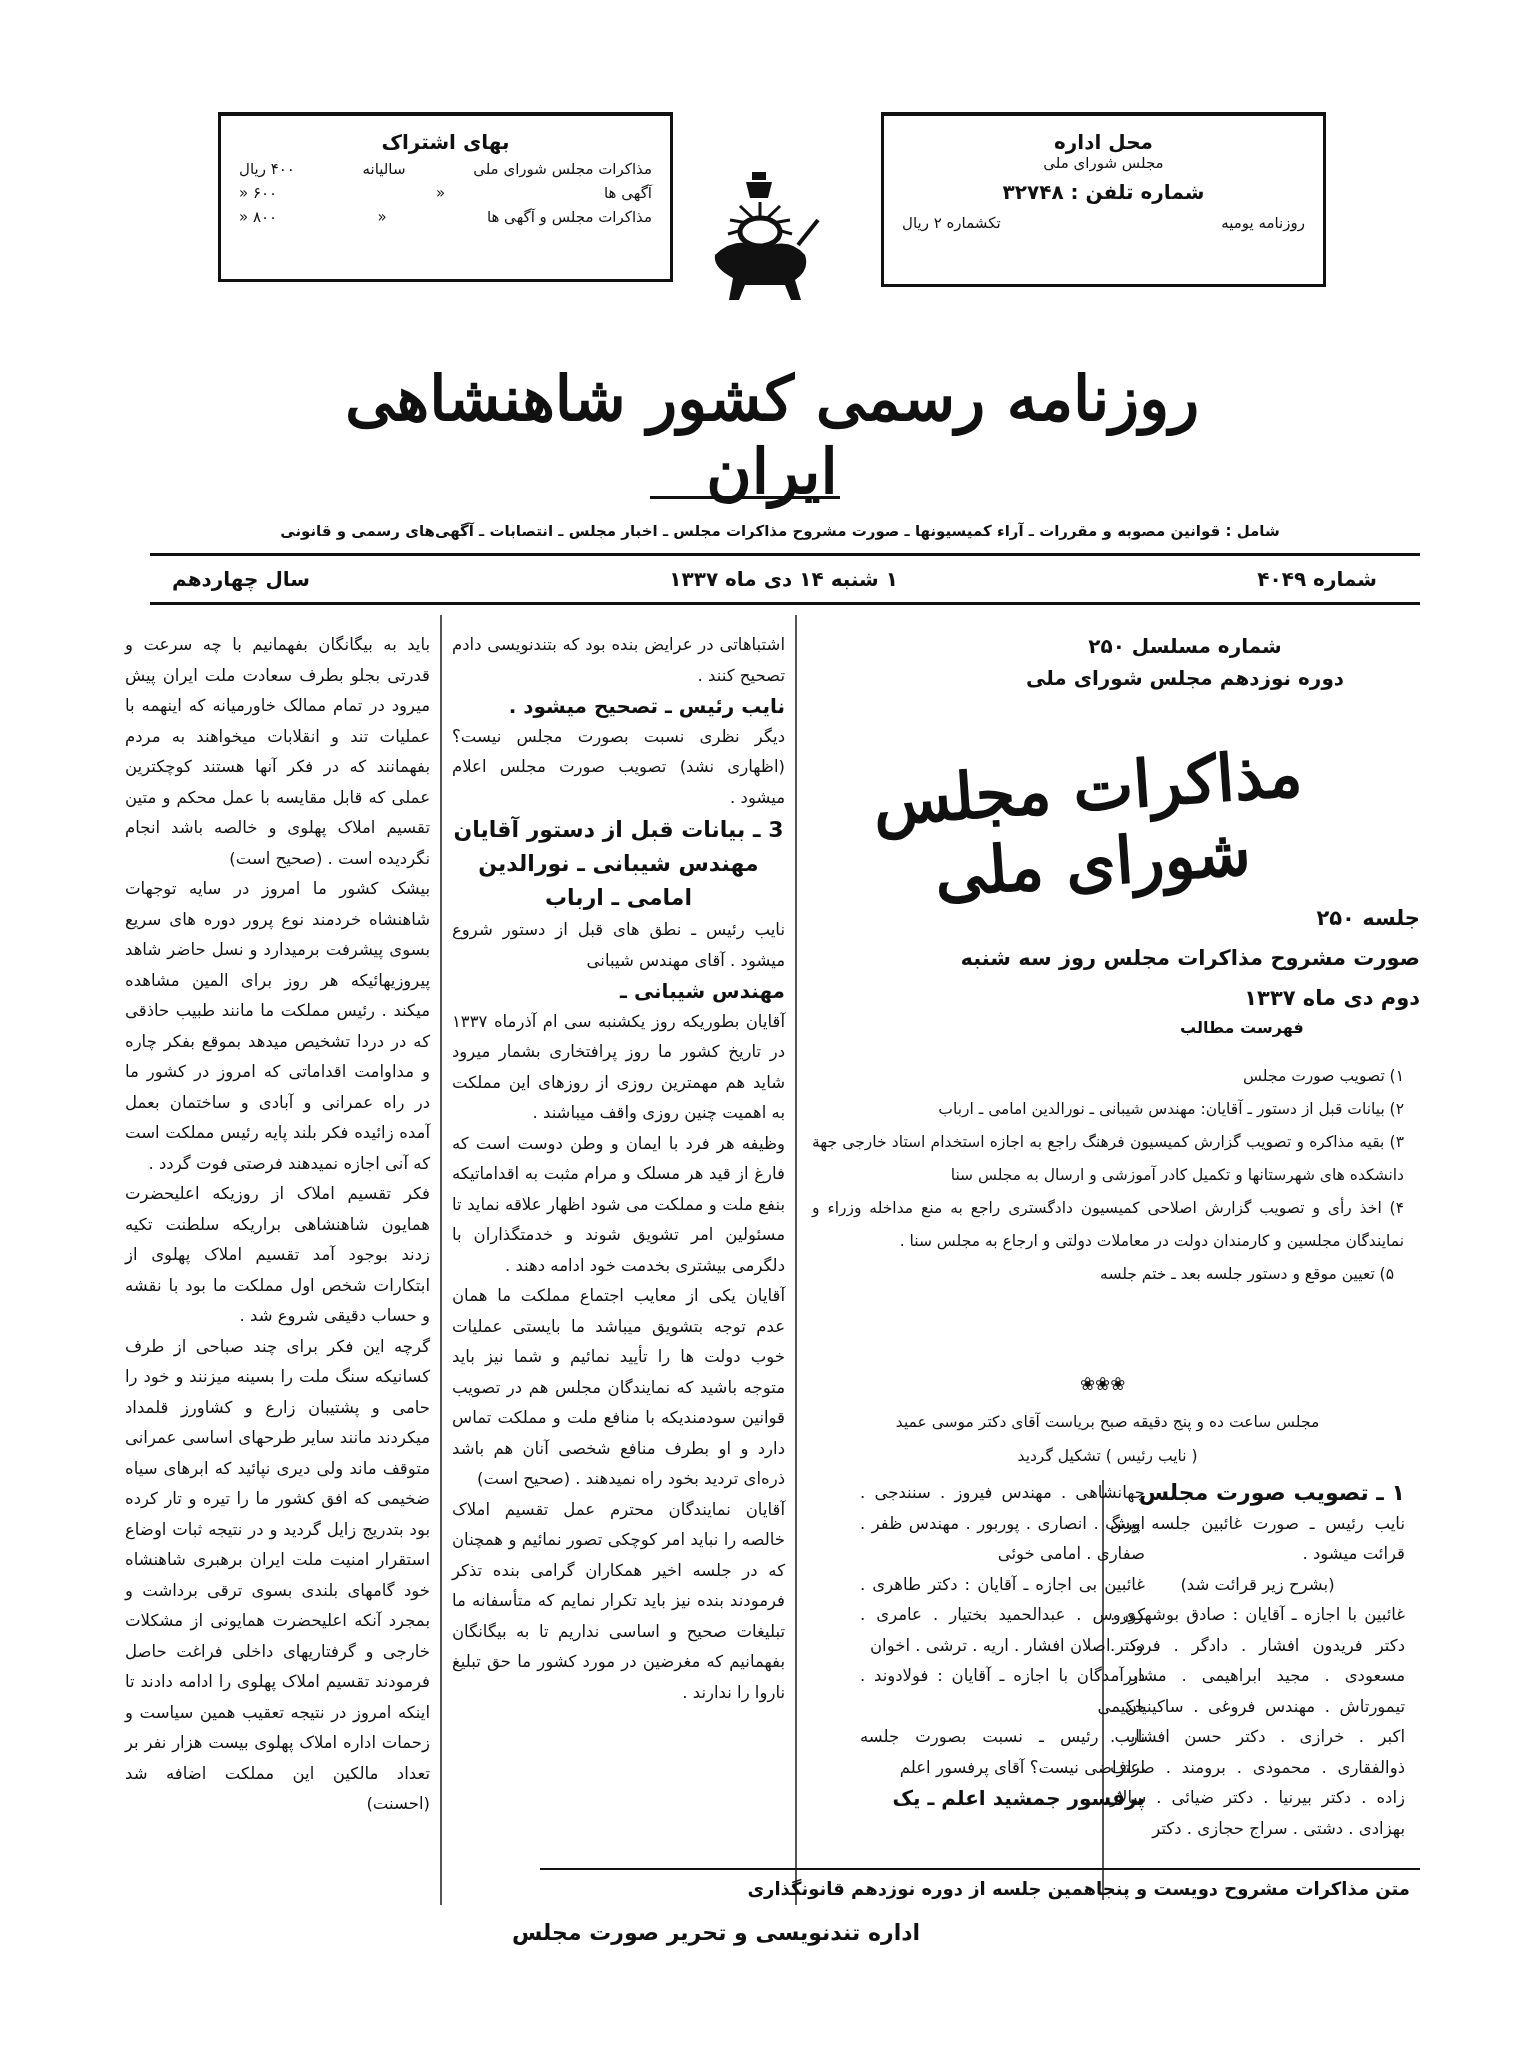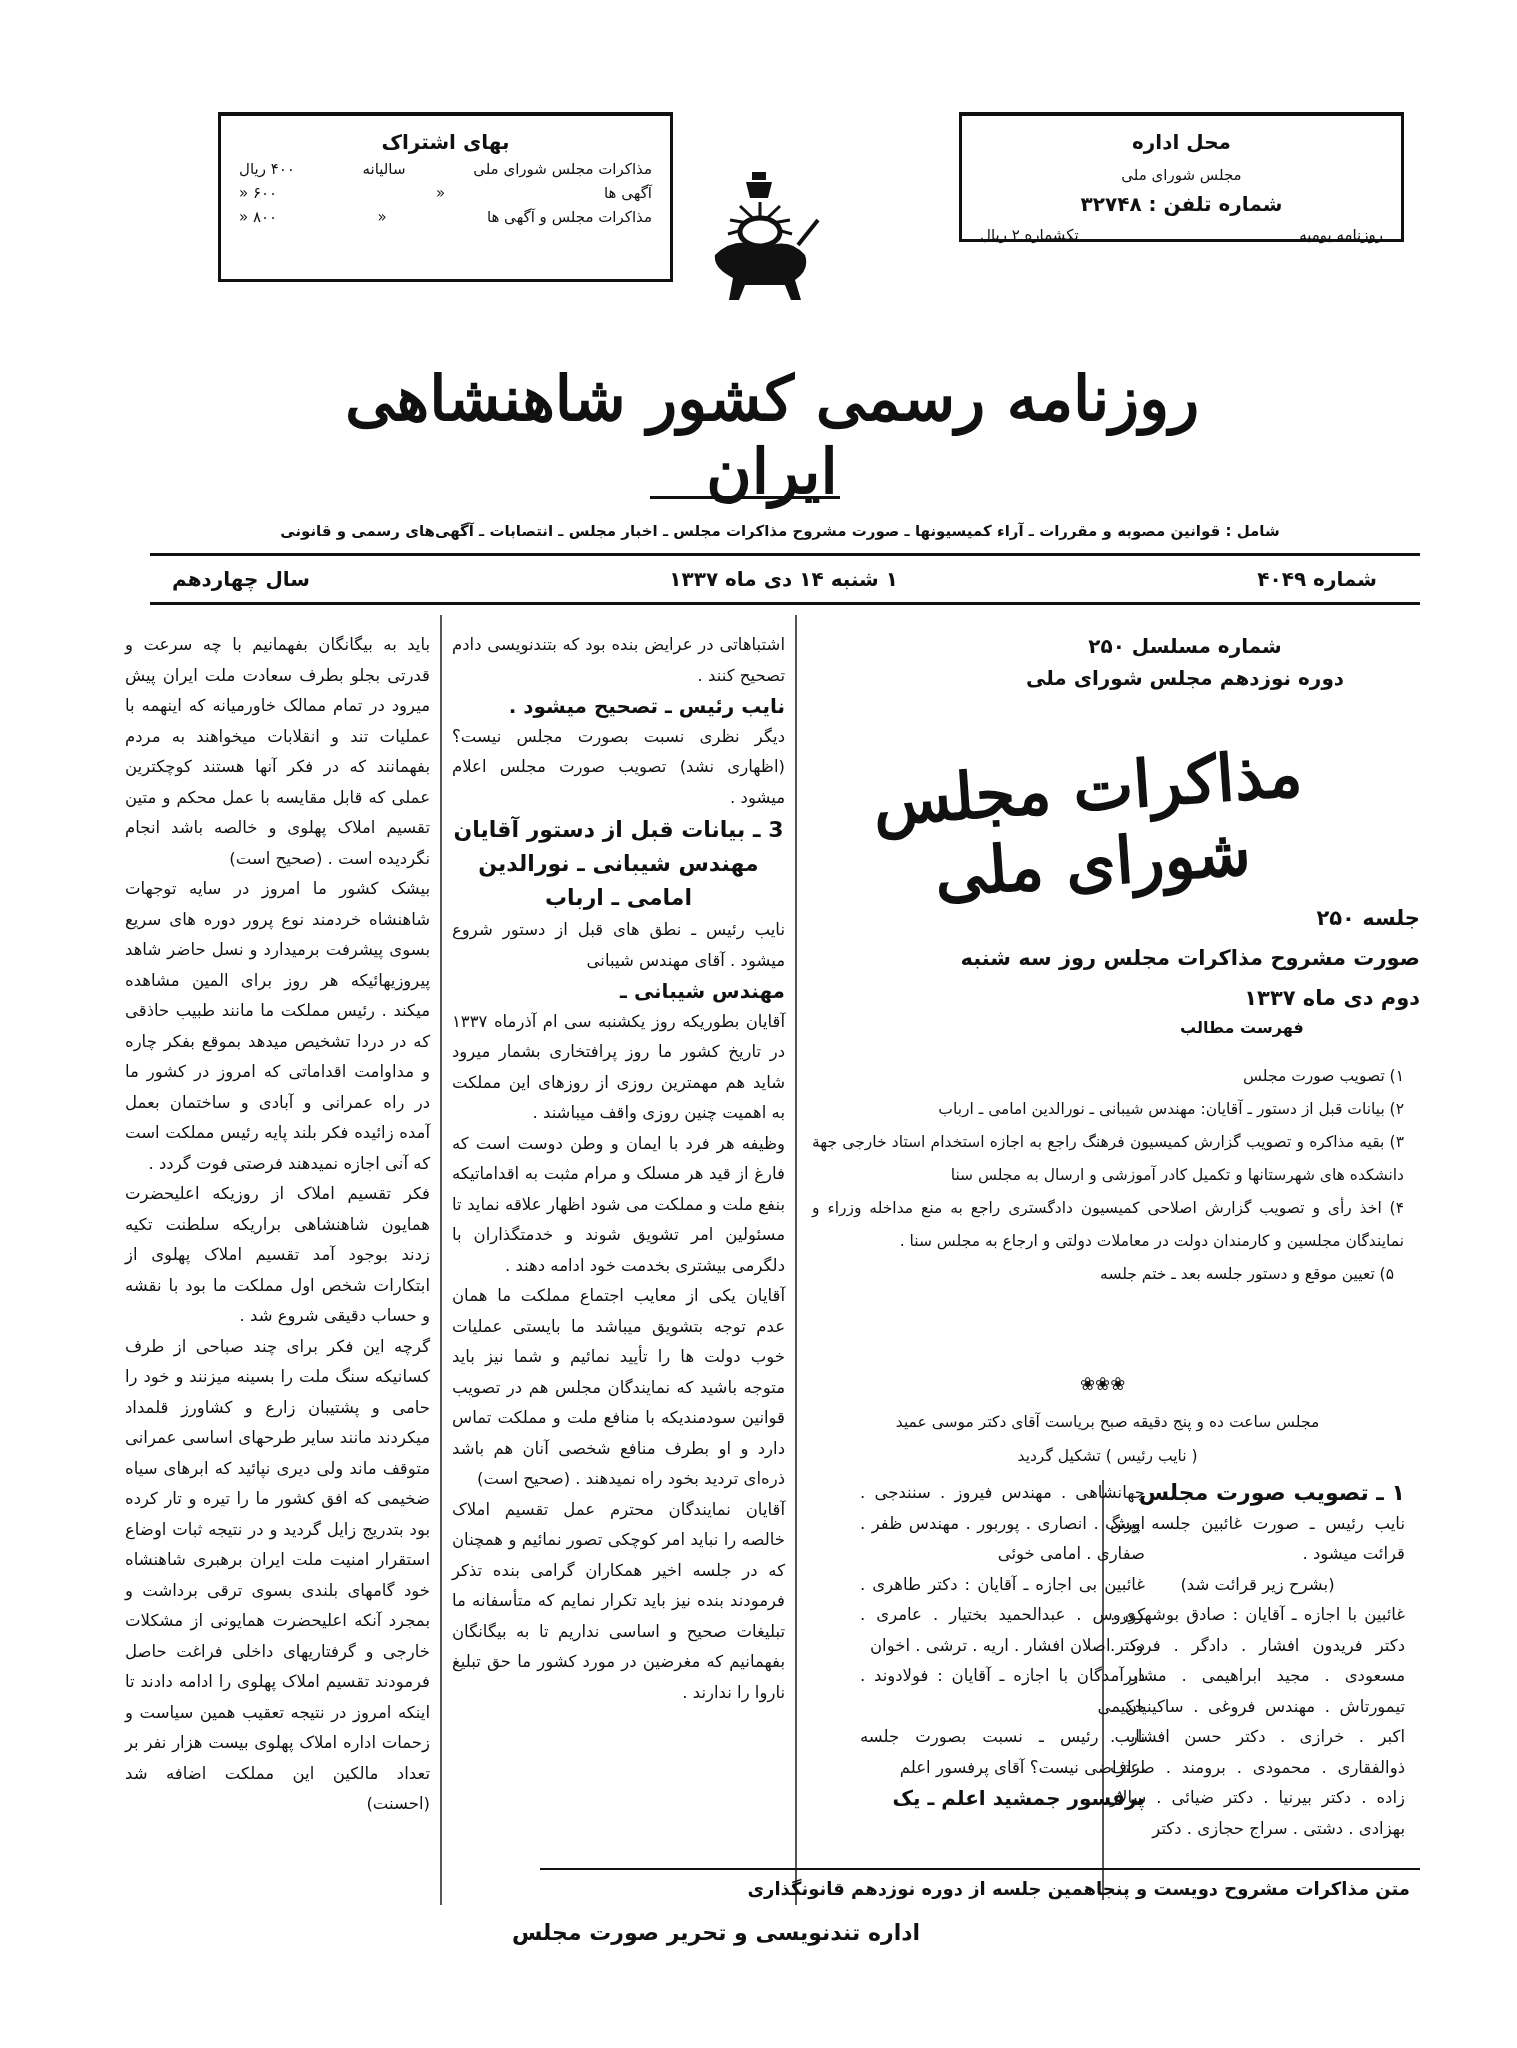--- a/index.html
+++ b/index.html
@@ -55,23 +55,23 @@
       <line x1="70" y1="55" x2="100" y2="50"></line>
         <line x1="70" y1="55" x2="38" y2="64"></line>
       <line x1="70" y1="55" x2="102" y2="64"></line>
     </g>
     <ellipse cx="70" cy="62" rx="20" ry="14" fill="#fff" stroke="#111" stroke-width="5"></ellipse>
     <path d="M25 85 q20 -20 50 -8 q25 -10 40 8 q5 15 -10 25 l6 20 h-10 l-6 -15 h-40 l-6 15 h-10 l4 -22 q-20 -10 -18 -23z" fill="#111"></path>
     <path d="M108 75 l20 -25" stroke="#111" stroke-width="4"></path>
   </svg>
 </div>
 
-<div class="abs box" style="left:959px; top:112px; width:445px; height:130px;">
+<div class="abs box" style="left:881px; top:112px; width:445px; height:175px;">
   <div class="h">محل اداره</div>
-  <div style="font-size:15px; margin-top:12px;">مجلس شورای ملی</div>
+  <div style="font-size:15px; margin-top:0;">مجلس شورای ملی</div>
   <div style="font-size:20px; font-weight:bold; margin-top:8px;">شماره تلفن : ۳۲۷۴۸</div>
   <div class="sub-row" style="margin-top:10px;">
     <span>روزنامه یومیه</span>
     <span>تکشماره ۲ ریال</span>
   </div>
 </div>
 
 <div class="abs masthead" style="left:330px; top:362px; width:860px;">روزنامه رسمی کشور شاهنشاهی ایران</div>
 <div class="rule" style="left:650px; top:496px; width:190px; height:3px;"></div>
 

